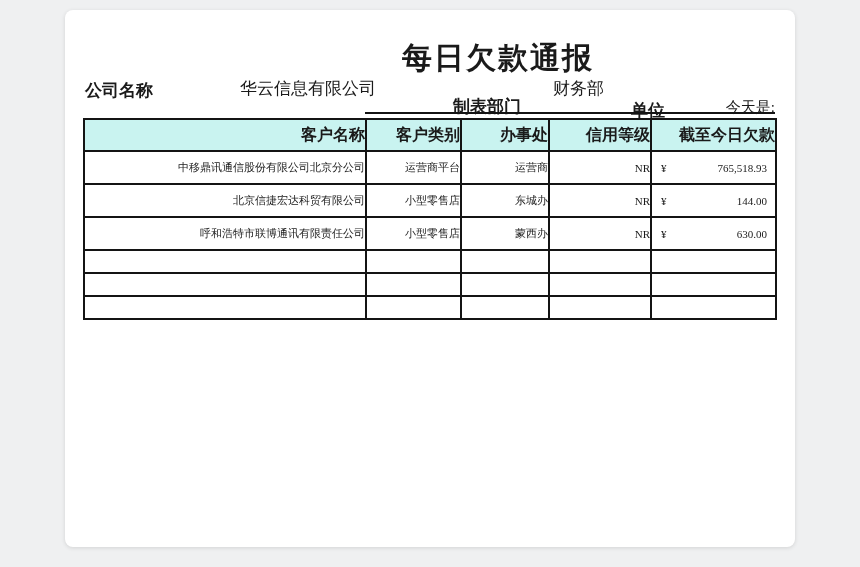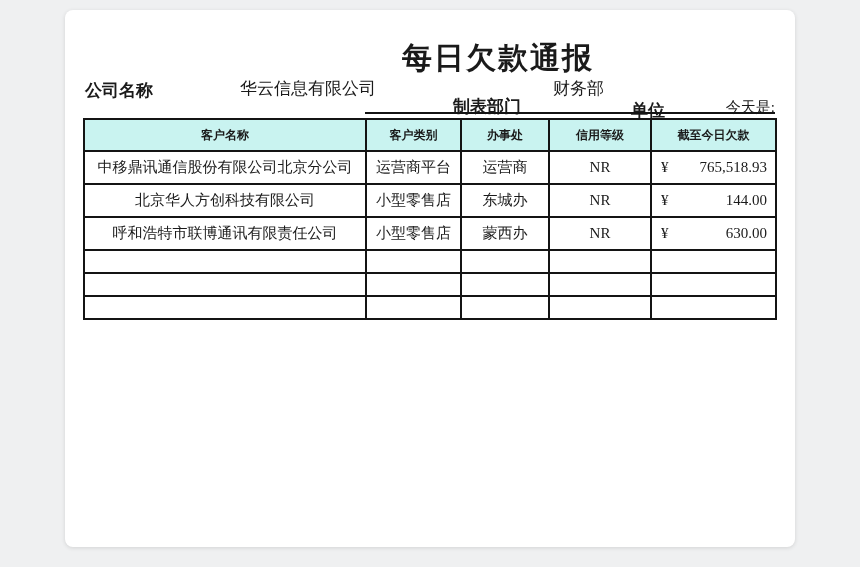--- a/index.html
+++ b/index.html
@@ -68,24 +68,25 @@
     border: 2px solid var(--border);
     padding: 0;
     overflow: hidden;
     white-space: nowrap;
     text-align: center;
     vertical-align: middle;
   }
   .debt-table thead th {
     background: var(--header-bg);
     height: 32px;
-    font-size: 12px;
+    font-size: 16px;
     font-weight: bold;
+    text-align: right;
   }
-  .debt-table tbody tr.data-row td { height: 33px; font-size: 15px; }
+  .debt-table tbody tr.data-row td { height: 33px; font-size: 11px; text-align: right; }
   .debt-table tbody tr.empty-row td { height: 23px; }
   .col-name     { width: 282px; }
   .col-category { width: 95px; }
   .col-office   { width: 88px; }
   .col-credit   { width: 102px; }
   .col-amount   { width: 125px; }
   .amount-wrap {
     display: flex;
     justify-content: space-between;
     align-items: center;
@@ -133,21 +134,21 @@
     <td>运营商</td>
     <td>NR</td>
     <td>
       <div class="amount-wrap">
         <span>¥</span>
         <span>765,518.93</span>
       </div>
     </td>
   </tr>
         <tr class="data-row">
-    <td>北京华人方创科技有限公司</td>
+    <td>北京信捷宏达科贸有限公司</td>
     <td>小型零售店</td>
     <td>东城办</td>
     <td>NR</td>
     <td>
       <div class="amount-wrap">
         <span>¥</span>
         <span>144.00</span>
       </div>
     </td>
   </tr>

